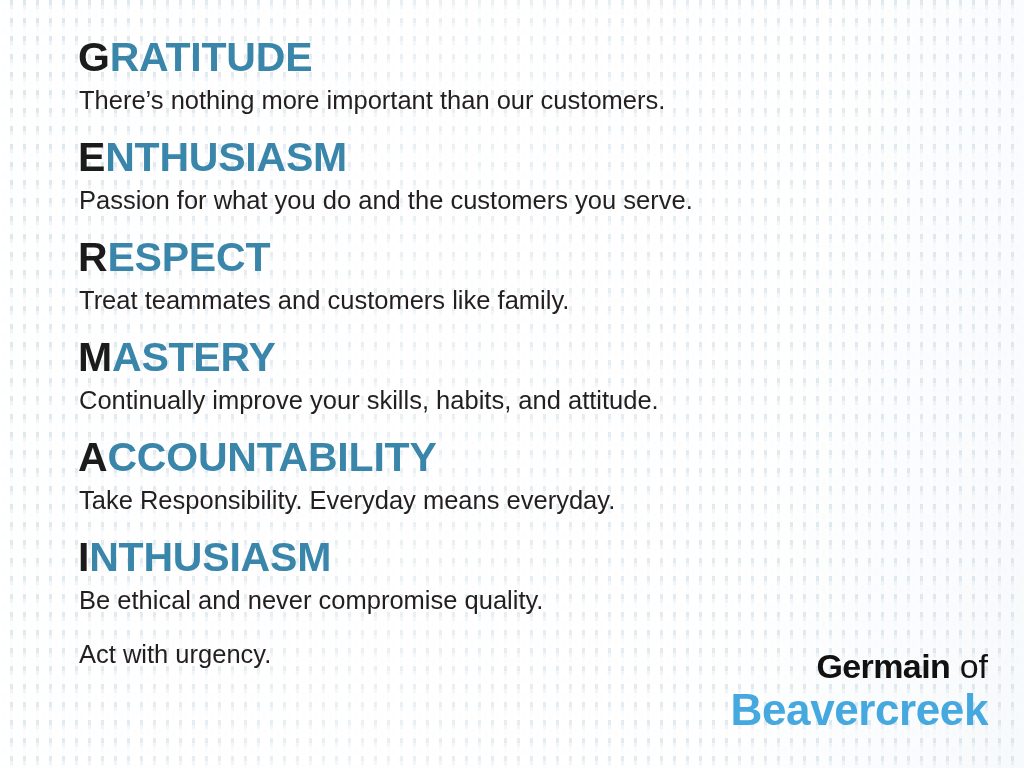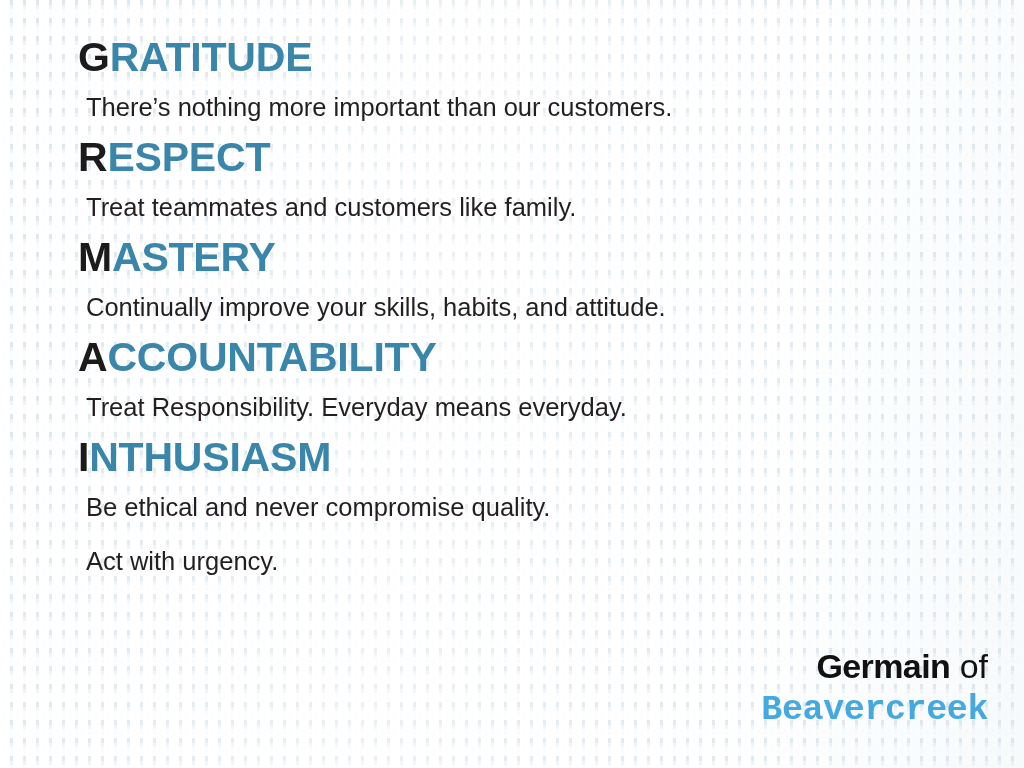--- a/index.html
+++ b/index.html
@@ -131,21 +131,21 @@
     white-space: nowrap;
   }
   .value-heading .initial {
     color: #1b1b1b;
   }
   .value-heading .rest {
     color: #3a86ab;
   }
 
   .value-desc {
-    margin: 8px;
+    margin: 1px;
     padding-top: 3px;
     font-family: "Liberation Sans", sans-serif;
     font-weight: normal;
     font-size: 25.5px;
     line-height: 32px;
     color: #231f20;
     white-space: nowrap;
   }
 
   
@@ -165,23 +165,23 @@
   }
   #logo-germain {
     font-weight: bold;
     letter-spacing: -0.6px;
   }
   #logo-of {
     font-weight: normal;
     letter-spacing: 0px;
   }
   #logo-line2 {
-    font-family: Liberation Mono, monospace;
+    font-family: Liberation Sans, sans-serif;
     font-weight: bold;
-    font-size: 35px;
+    font-size: 44px;
     line-height: 46px;
     letter-spacing: -0.4px;
     color: #45a9e0;
     white-space: nowrap;
   }
 </style>
 </head>
 <body>
 
 <div id="poster">
@@ -189,34 +189,38 @@
   <div id="bg-texture"></div>
   <div id="bg-sheen"></div>
 
   <div id="values-list">
 
     <div class="value-block">
       <h2 class="value-heading"><span class="initial">G</span><span class="rest">RATITUDE</span></h2>
       <p class="value-desc">There’s nothing more important than our customers.</p>
     </div>
 
+    <div class="value-block">
+      <h2 class="value-heading"><span class="initial">E</span><span class="rest">NTHUSIASM</span></h2>
+      <p class="value-desc">Passion for what you do and the customers you serve.</p>
+    </div>
 
     <div class="value-block">
       <h2 class="value-heading"><span class="initial">R</span><span class="rest">ESPECT</span></h2>
       <p class="value-desc">Treat teammates and customers like family.</p>
     </div>
 
     <div class="value-block">
       <h2 class="value-heading"><span class="initial">M</span><span class="rest">ASTERY</span></h2>
       <p class="value-desc">Continually improve your skills, habits, and attitude.</p>
     </div>
 
     <div class="value-block">
       <h2 class="value-heading"><span class="initial">A</span><span class="rest">CCOUNTABILITY</span></h2>
-      <p class="value-desc">Treat Responsibility. Everyday means everyday.</p>
+      <p class="value-desc">Take Responsibility. Everyday means everyday.</p>
     </div>
 
     <div class="value-block">
       <h2 class="value-heading"><span class="initial">I</span><span class="rest">NTHUSIASM</span></h2>
       <p class="value-desc">Be ethical and never compromise quality.</p>
     </div>
 
     <div class="value-block">
       <p class="value-desc">Act with urgency.</p>
     </div>

